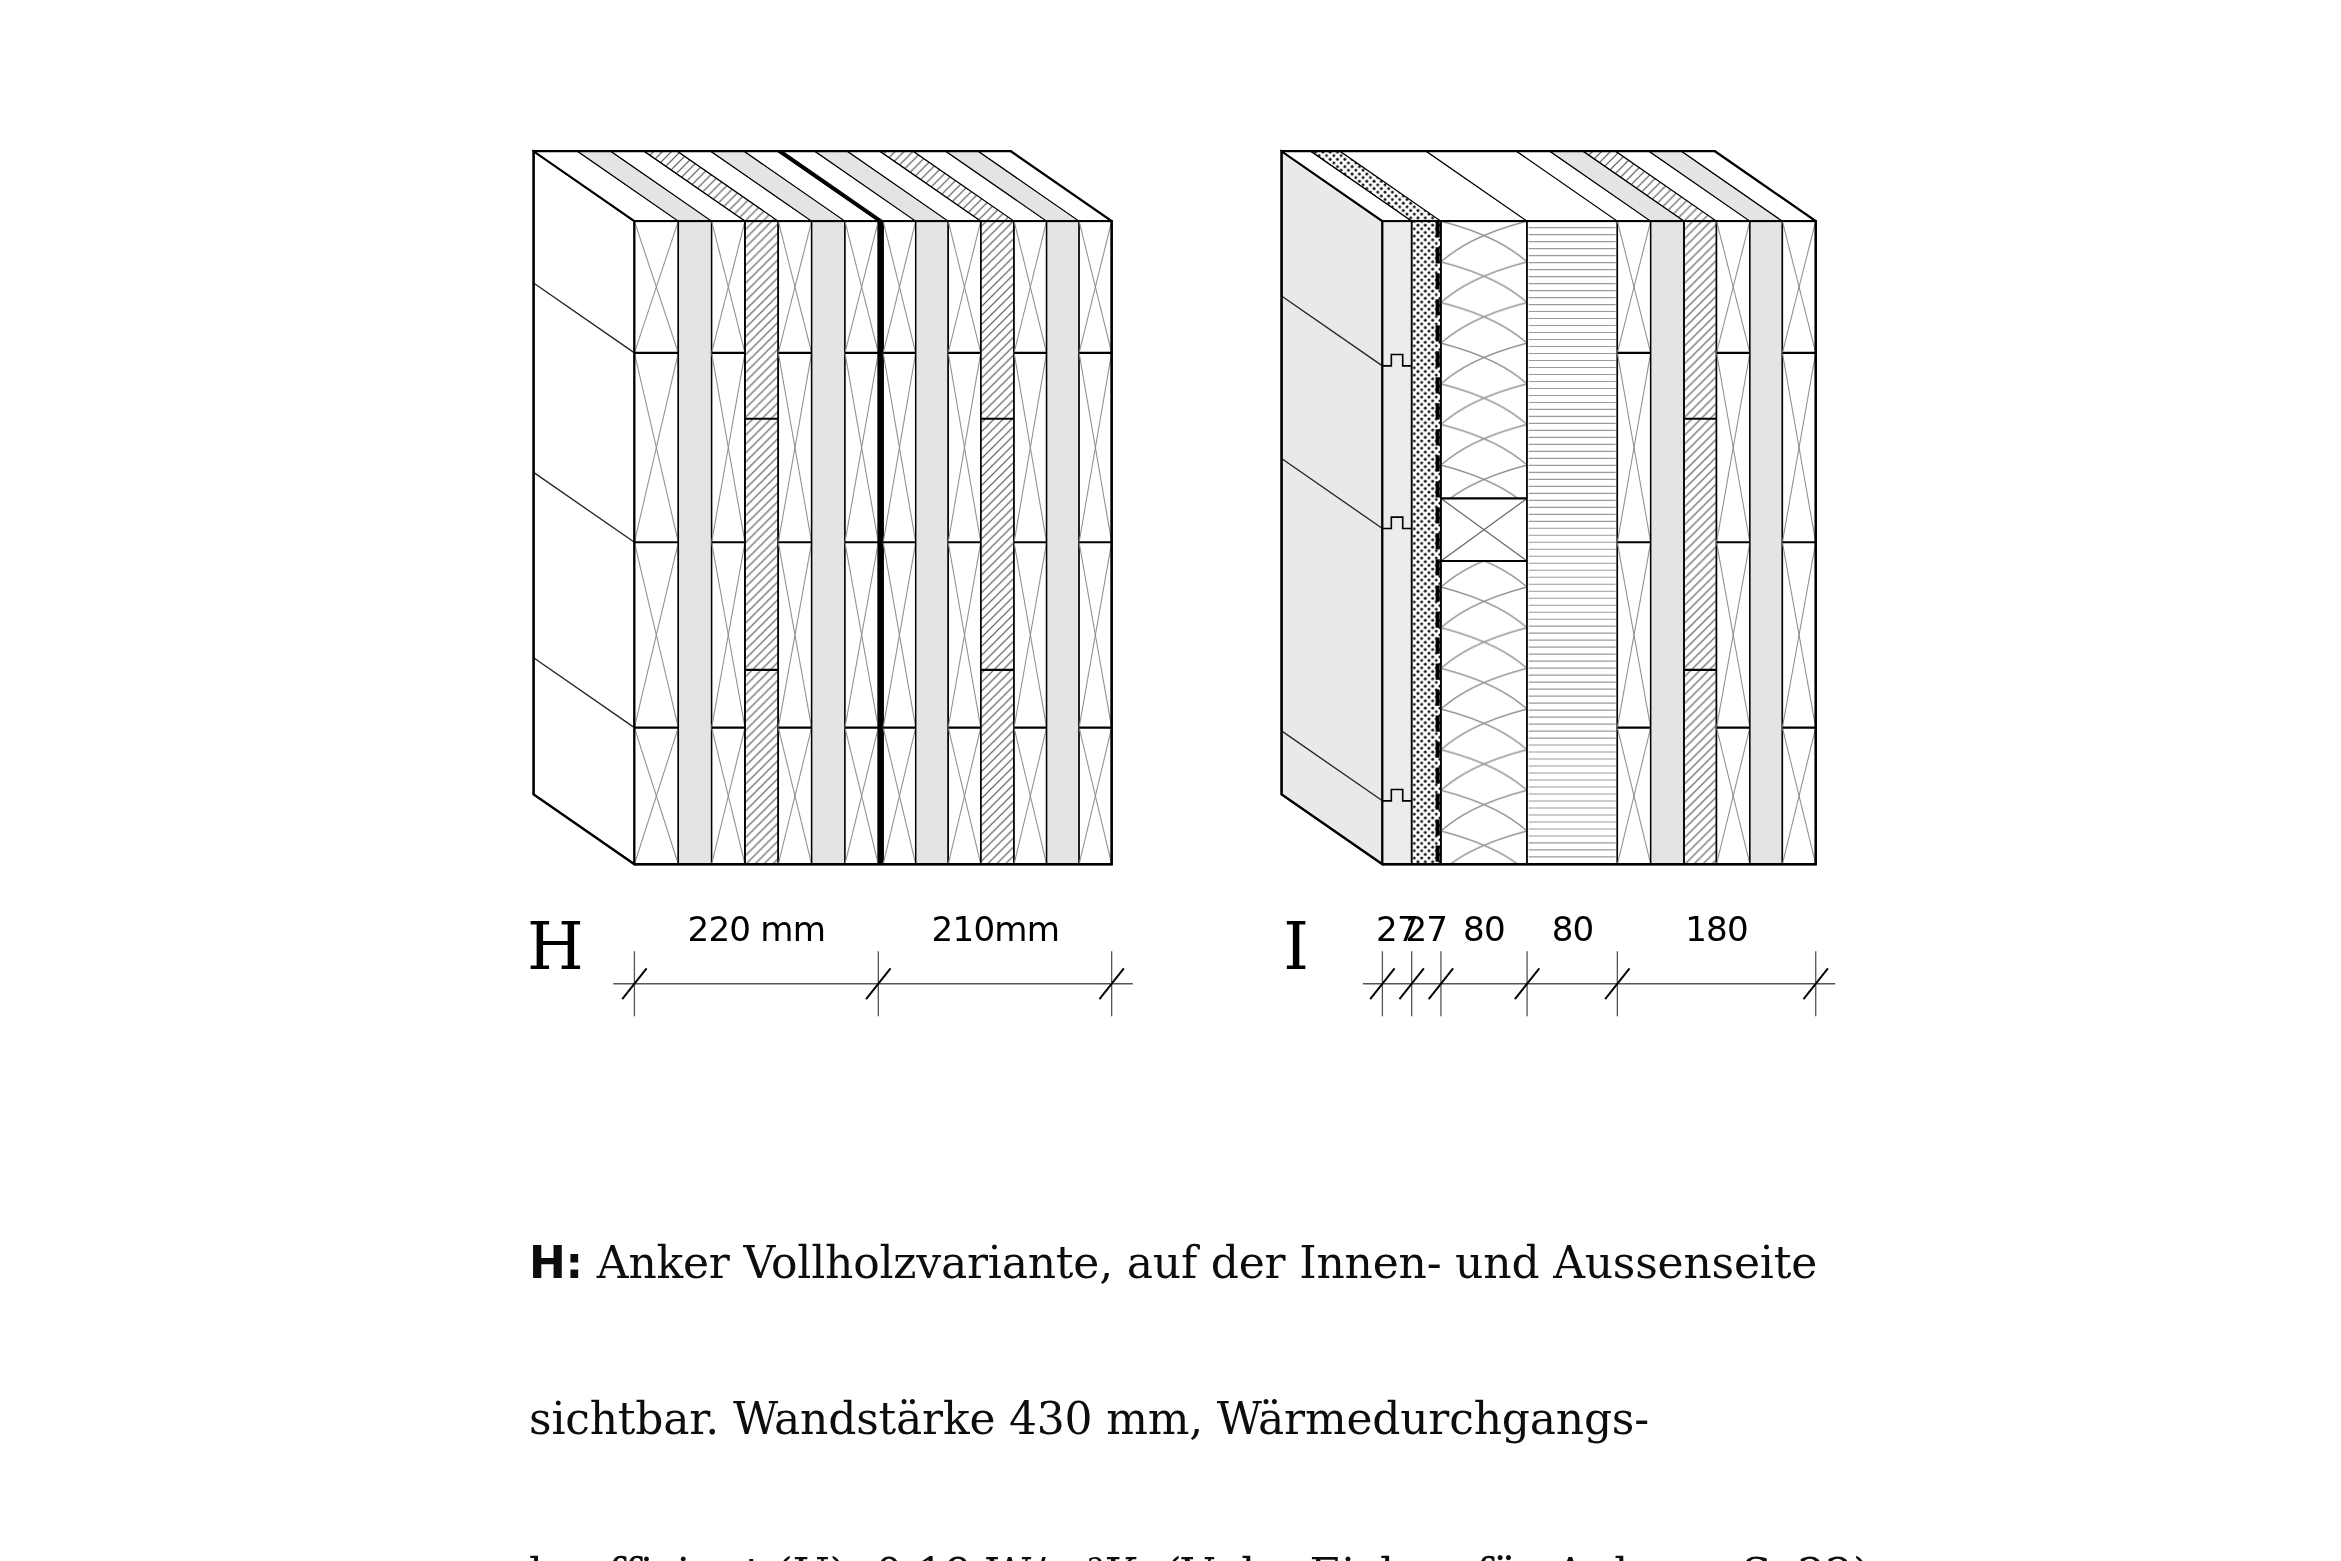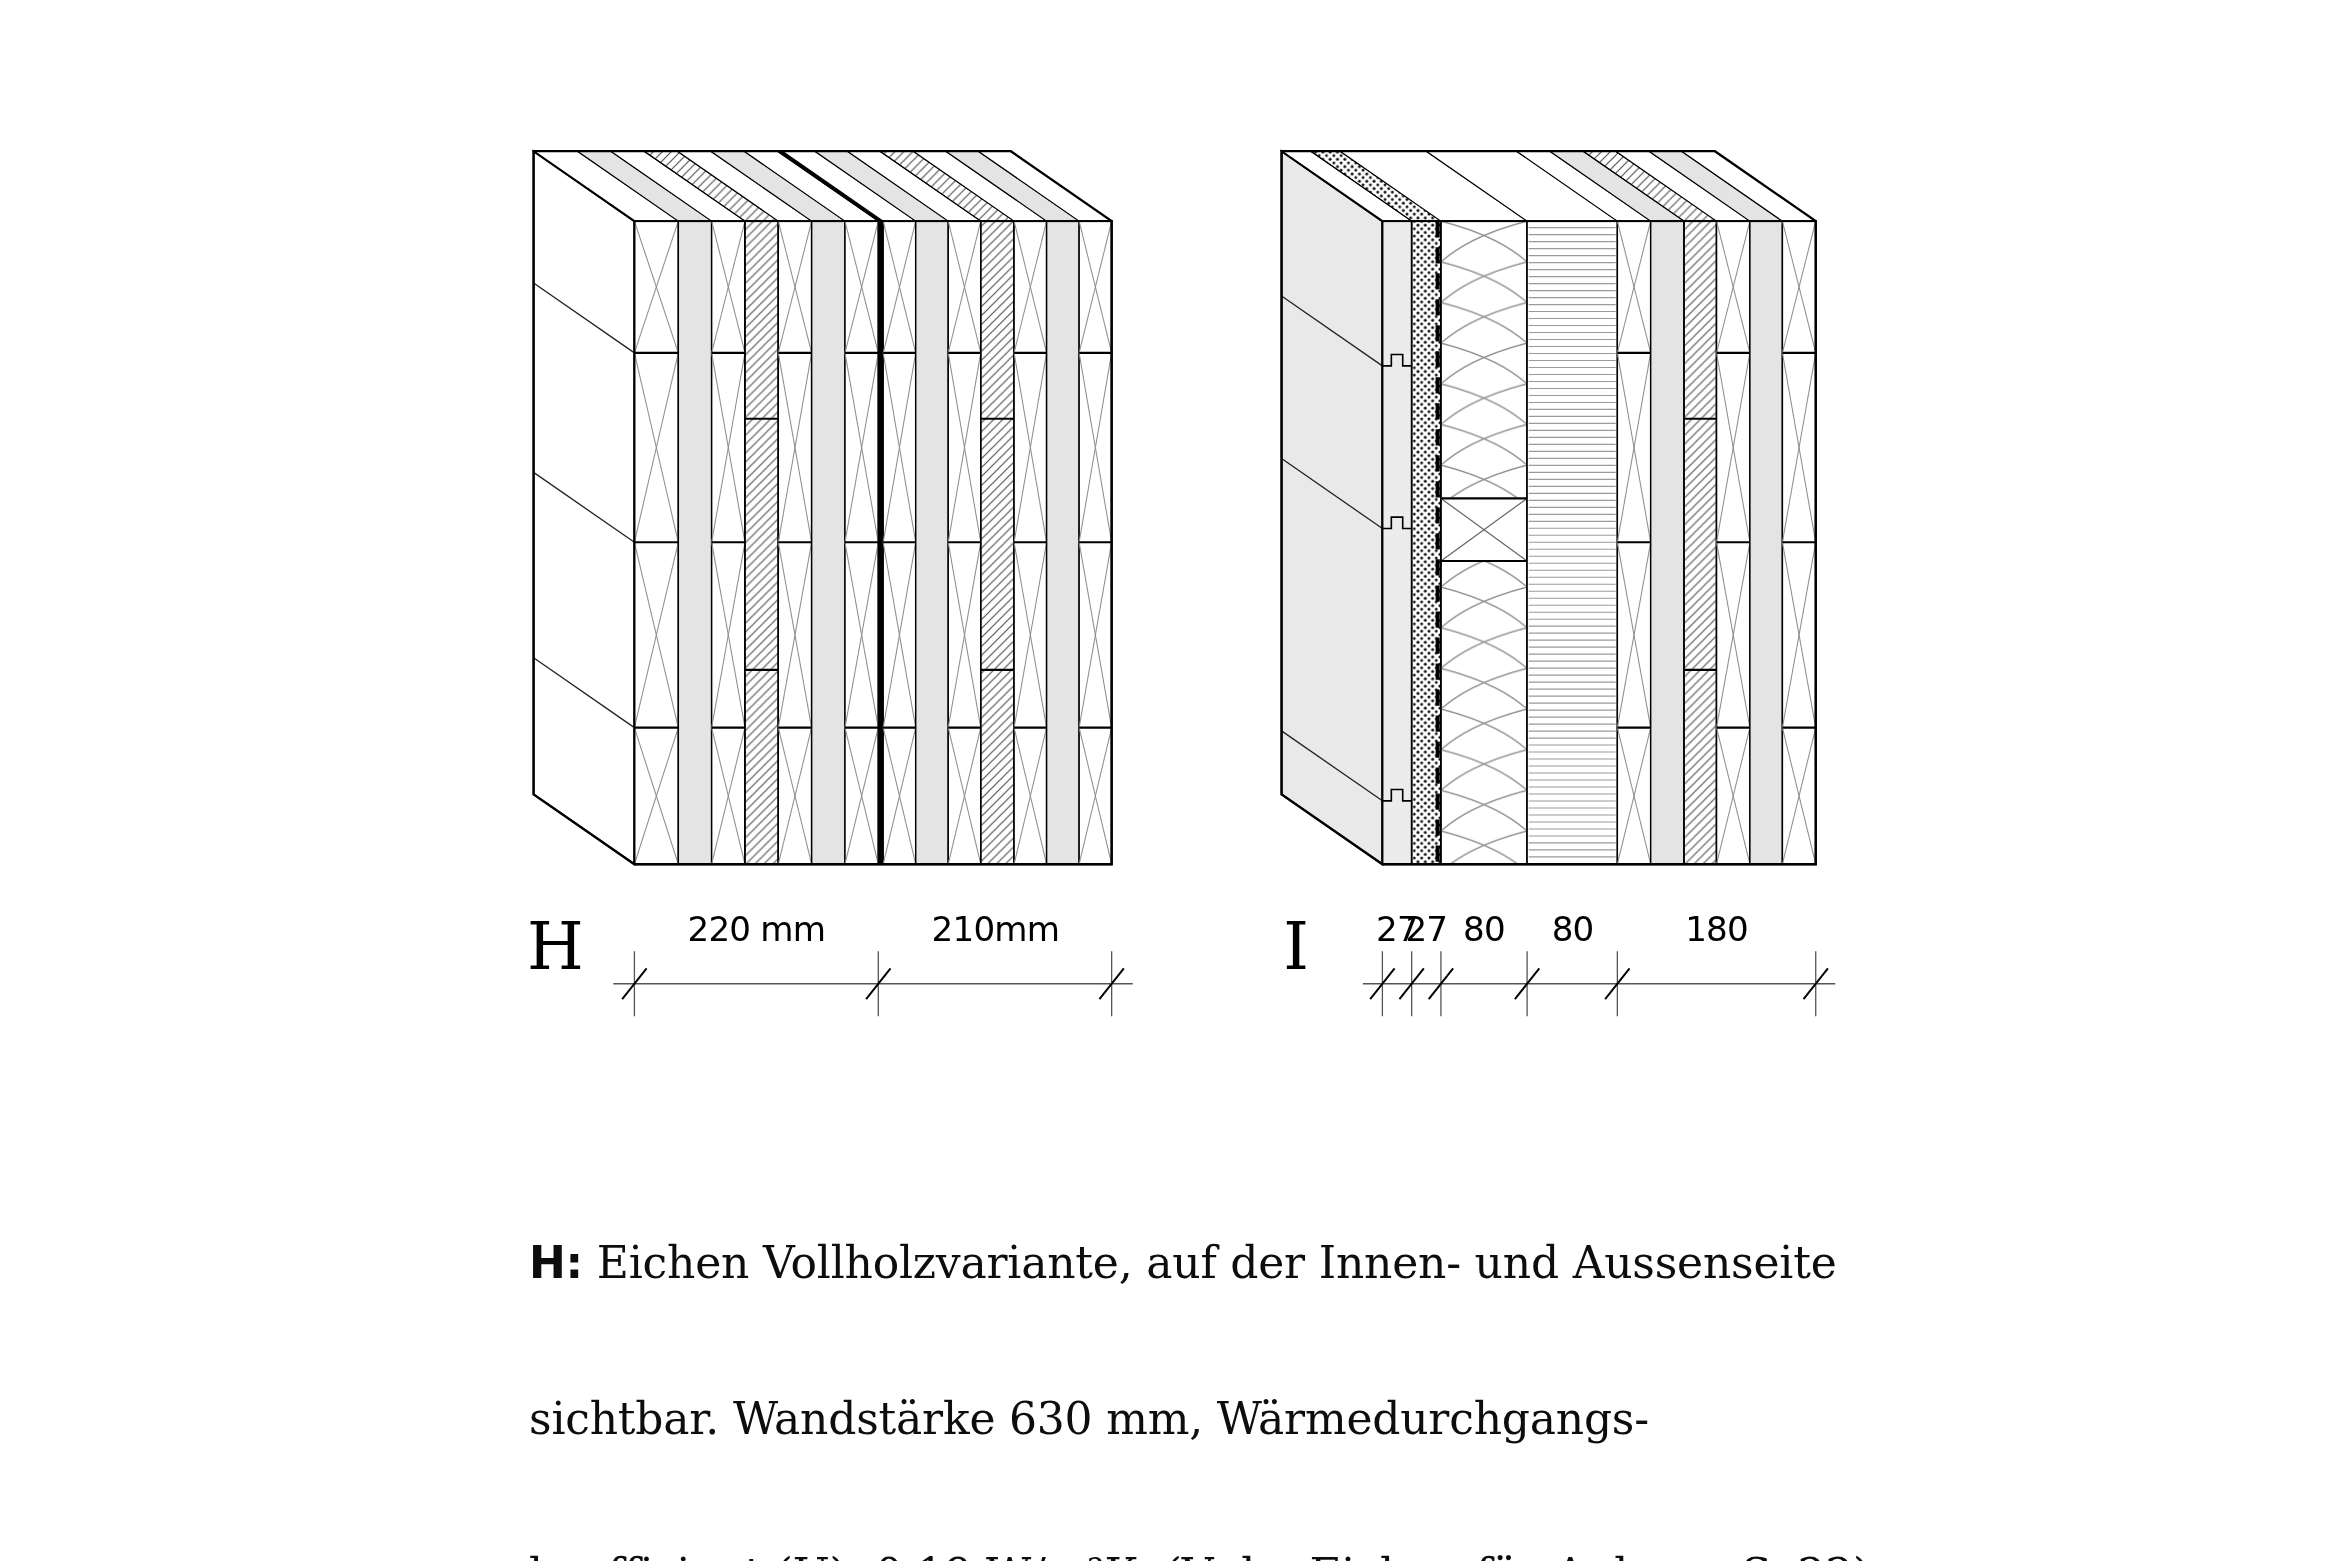--- a/index.html
+++ b/index.html
@@ -362,22 +362,22 @@
             <text x="1825" y="1158" text-anchor="middle" class="dim-label">80</text>
             <text x="1934" y="1158" text-anchor="middle" class="dim-label">80</text>
             <text x="2111" y="1158" text-anchor="middle" class="dim-label">180</text>
           </g>
           <text x="1578" y="1192" class="fig-label">I</text>
         </g>
       </g>
   </svg>
 
   <div class="caption">
-    <div class="cap-line"><b class="cap-prefix">H:</b><span> Eichen Vollholzvariante, auf der Innen- und Aussenseite</span></div>
-    <div class="cap-line"><b class="cap-prefix"></b><span>sichtbar. Wandstärke 630 mm, Wärmedurchgangs-</span></div>
+    <div class="cap-line"><b class="cap-prefix">H:</b><span> Anker Vollholzvariante, auf der Innen- und Aussenseite</span></div>
+    <div class="cap-line"><b class="cap-prefix"></b><span>sichtbar. Wandstärke 430 mm, Wärmedurchgangs-</span></div>
     <div class="cap-line"><b class="cap-prefix"></b><span>koeffizient (U): 0.19 W/m²K. (Vgl. «Eichen für Anker», S. 22)</span></div>
     
     
     
     
   </div>
 </div>
 
 
 </body></html>

